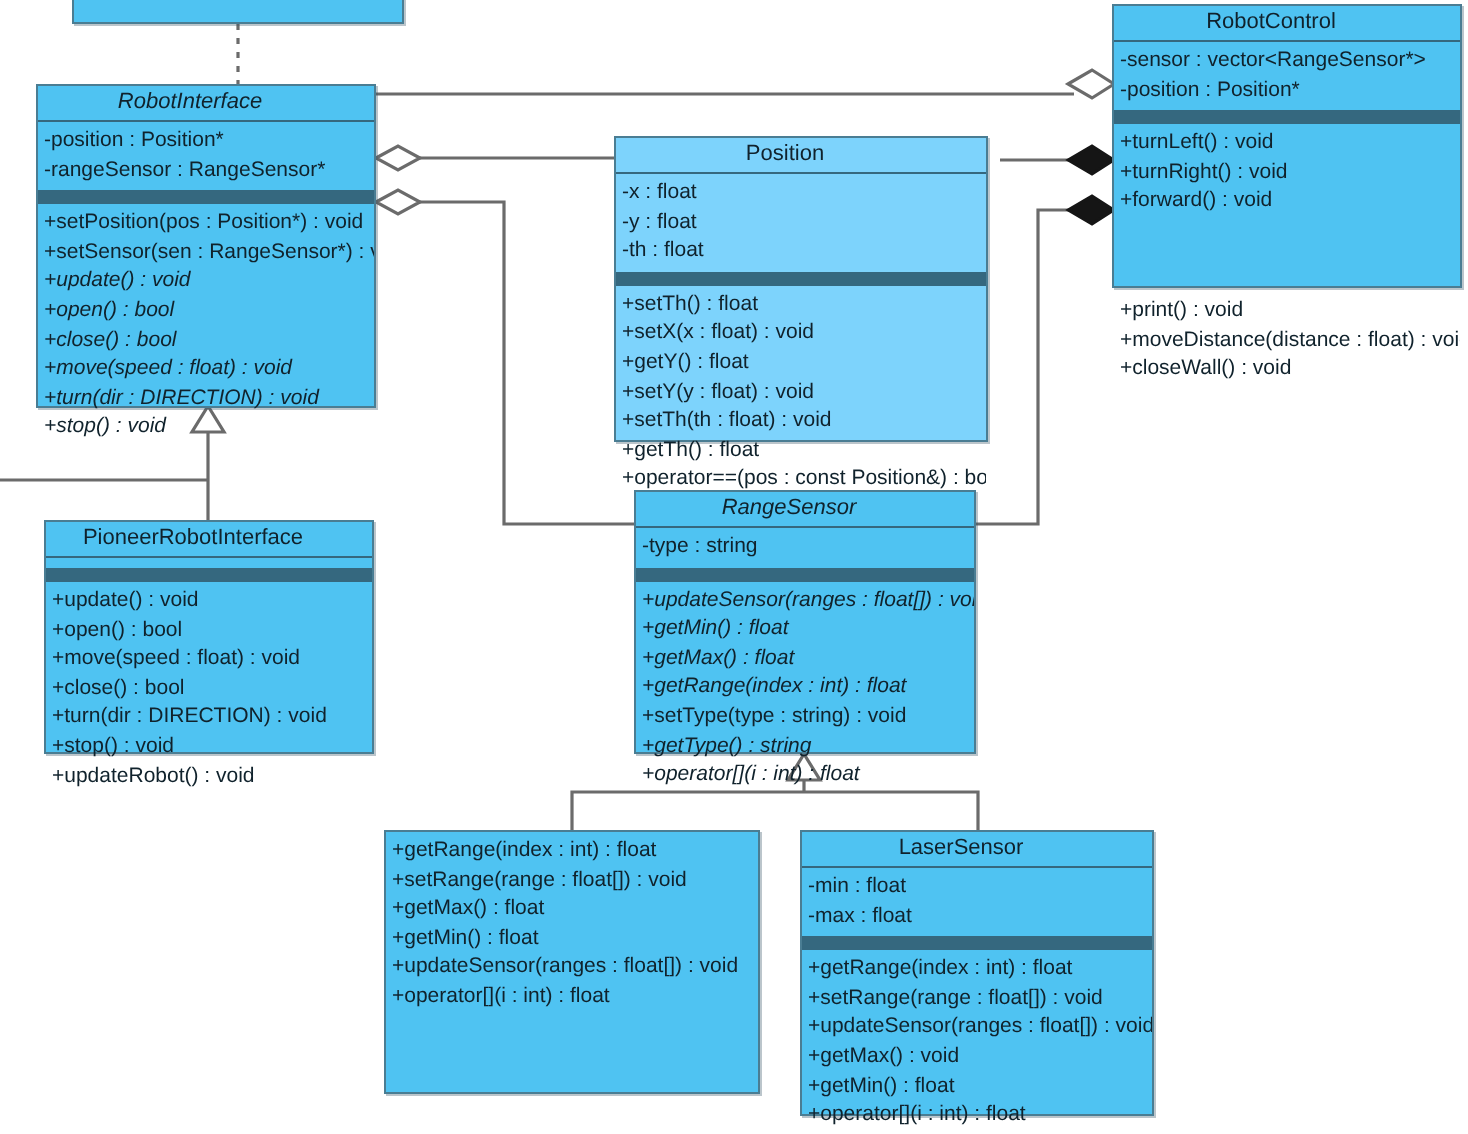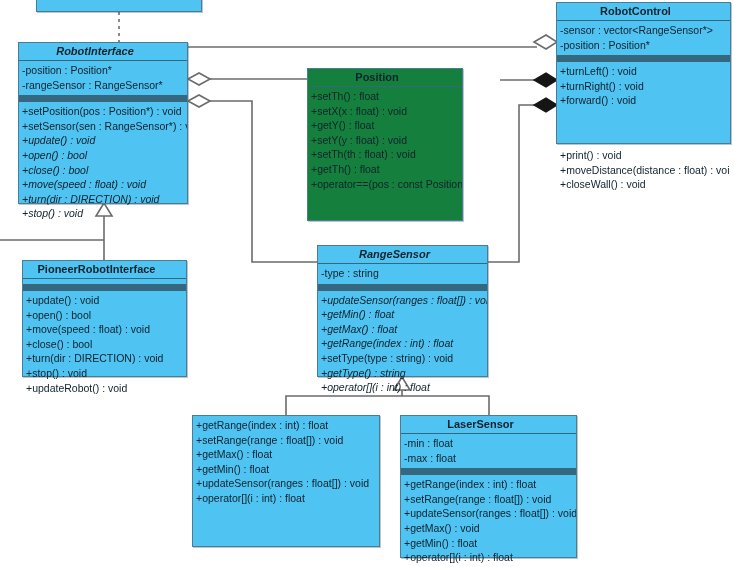--- a/index.html
+++ b/index.html
@@ -30,21 +30,21 @@
     position: absolute;
     z-index: 2;
     box-sizing: border-box;
     background: #4FC3F2;
     border: 1px solid #4a7d93;
     box-shadow: 1px 1px 0 rgba(60,90,105,.35);
   }
   .uml-title {
     text-align: center;
     font-size: 11px;
-    font-weight: bold;
+    font-weight: normal;
     color: #10222c;
     padding: 2px 19px 3px 3px;
     border-bottom: 1px solid #35687f;
     line-height: 12px;
     white-space: nowrap;
   }
   .uml-title.abstract {
     font-style: italic;
   }
   .uml-compartment {
@@ -140,22 +140,27 @@
         </div>
         <div class="uml-compartment ops">
           <div class="uml-row" style="color: rgb(16, 34, 44);">+turnLeft() : void</div>
           <div class="uml-row" style="color: rgb(16, 34, 44);">+turnRight() : void</div>
           <div class="uml-row" style="color: rgb(16, 34, 44);">+forward() : void</div>
           <div class="uml-row" style="color: rgb(16, 34, 44); margin-top: 40px;">+print() : void</div>
           <div class="uml-row" style="color: rgb(16, 34, 44);">+moveDistance(distance : float) : void</div>
           <div class="uml-row" style="color: rgb(16, 34, 44);">+closeWall() : void</div>
         </div>
       </div>
-      <div class="uml-class" style="left: 307px; top: 68px; width: 156px; height: 153px; background: #15803d; border-color: rgb(74, 125, 147);">
+      <div class="uml-class" style="left: 307px; top: 68px; width: 187px; height: 153px; background: #7dd3fc; border-color: rgb(74, 125, 147);">
         <div class="uml-title" style="border-bottom-color: rgb(53, 104, 127); color: rgb(16, 34, 44);">Position</div>
+        <div class="uml-compartment attrs" style="border-bottom-color: rgb(53, 104, 127);">
+          <div class="uml-row" style="color: rgb(16, 34, 44);">-x : float</div>
+          <div class="uml-row" style="color: rgb(16, 34, 44);">-y : float</div>
+          <div class="uml-row" style="color: rgb(16, 34, 44);">-th : float</div>
+        </div>
         <div class="uml-compartment ops">
           <div class="uml-row" style="color: rgb(16, 34, 44);">+setTh() : float</div>
           <div class="uml-row" style="color: rgb(16, 34, 44);">+setX(x : float) : void</div>
           <div class="uml-row" style="color: rgb(16, 34, 44);">+getY() : float</div>
           <div class="uml-row" style="color: rgb(16, 34, 44);">+setY(y : float) : void</div>
           <div class="uml-row" style="color: rgb(16, 34, 44);">+setTh(th : float) : void</div>
           <div class="uml-row" style="color: rgb(16, 34, 44);">+getTh() : float</div>
           <div class="uml-row" style="color: rgb(16, 34, 44);">+operator==(pos : const Position&amp;) : bool</div>
         </div>
       </div>

